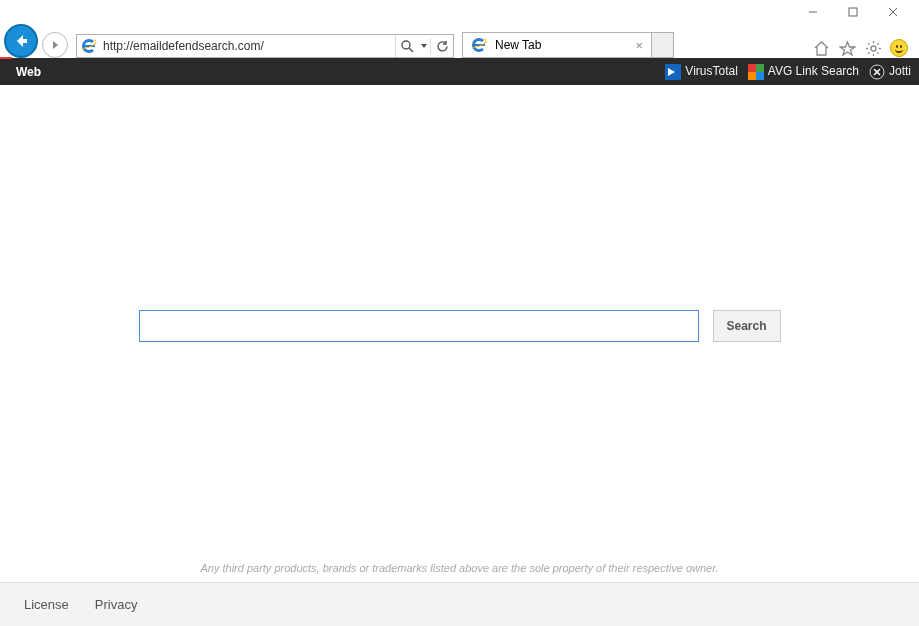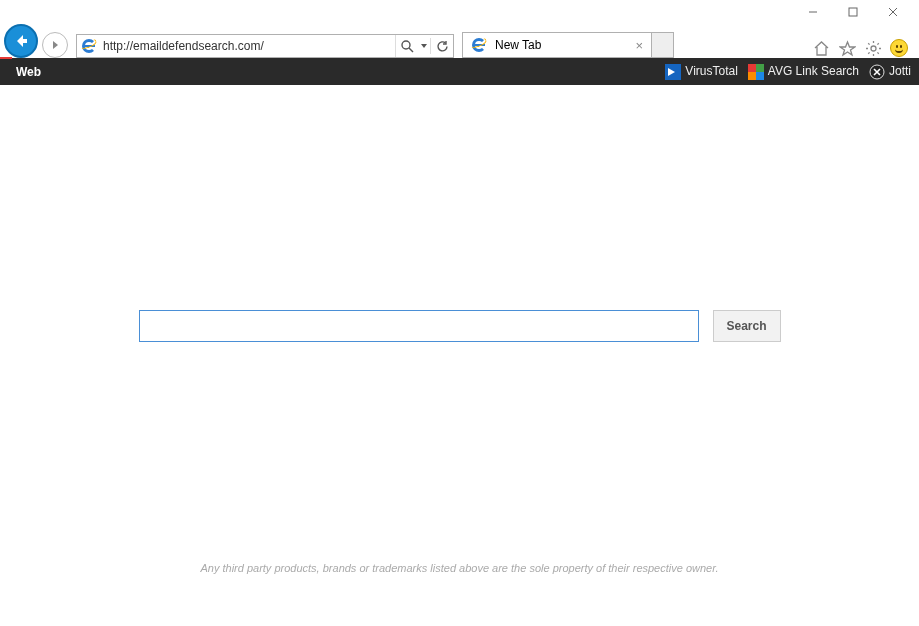--- a/index.html
+++ b/index.html
@@ -389,13 +389,17 @@
   </div>
 </div>
 <div style="position:absolute; left:0; top:57px; width:12px; height:2px; background:#e53935;"></div>
 
 <div class="page">
   <div class="search-row">
     <input class="search-box" type="text" placeholder="" style="">
     <button class="search-btn">Search</button>
   </div>
   <div class="disclaimer">Any third party products, brands or trademarks listed above are the sole property of their respective owner.</div>
+  <div class="footer">
+    <a href="#">License</a>
+    <a href="#">Privacy</a>
+  </div>
 </div>
 
 </body></html>

